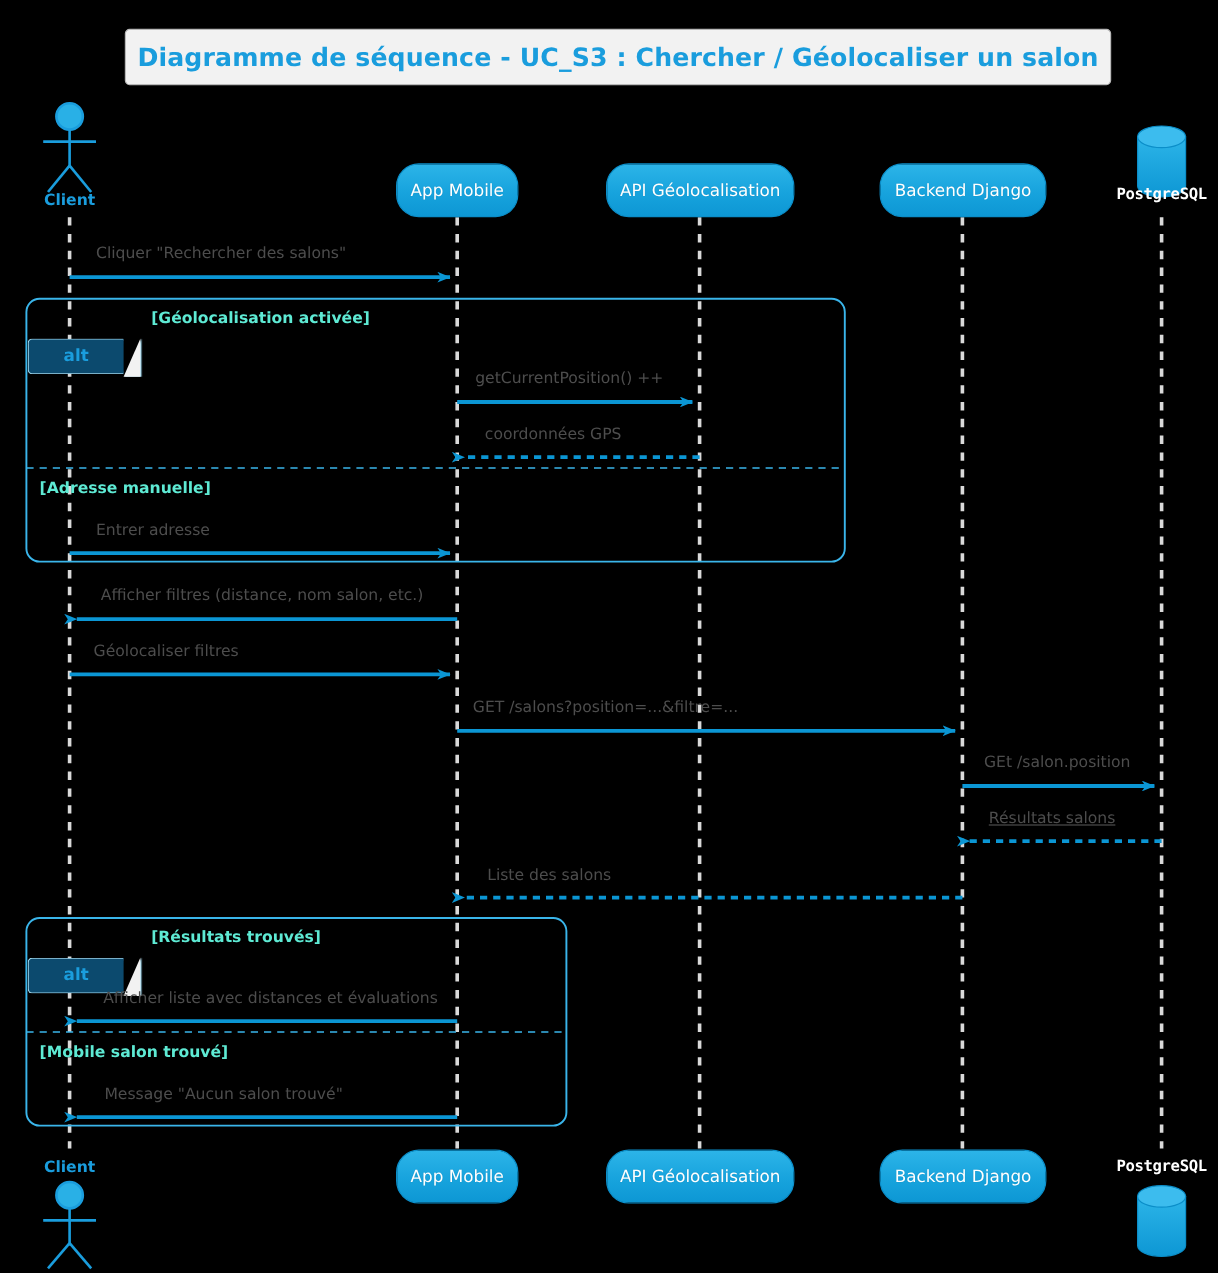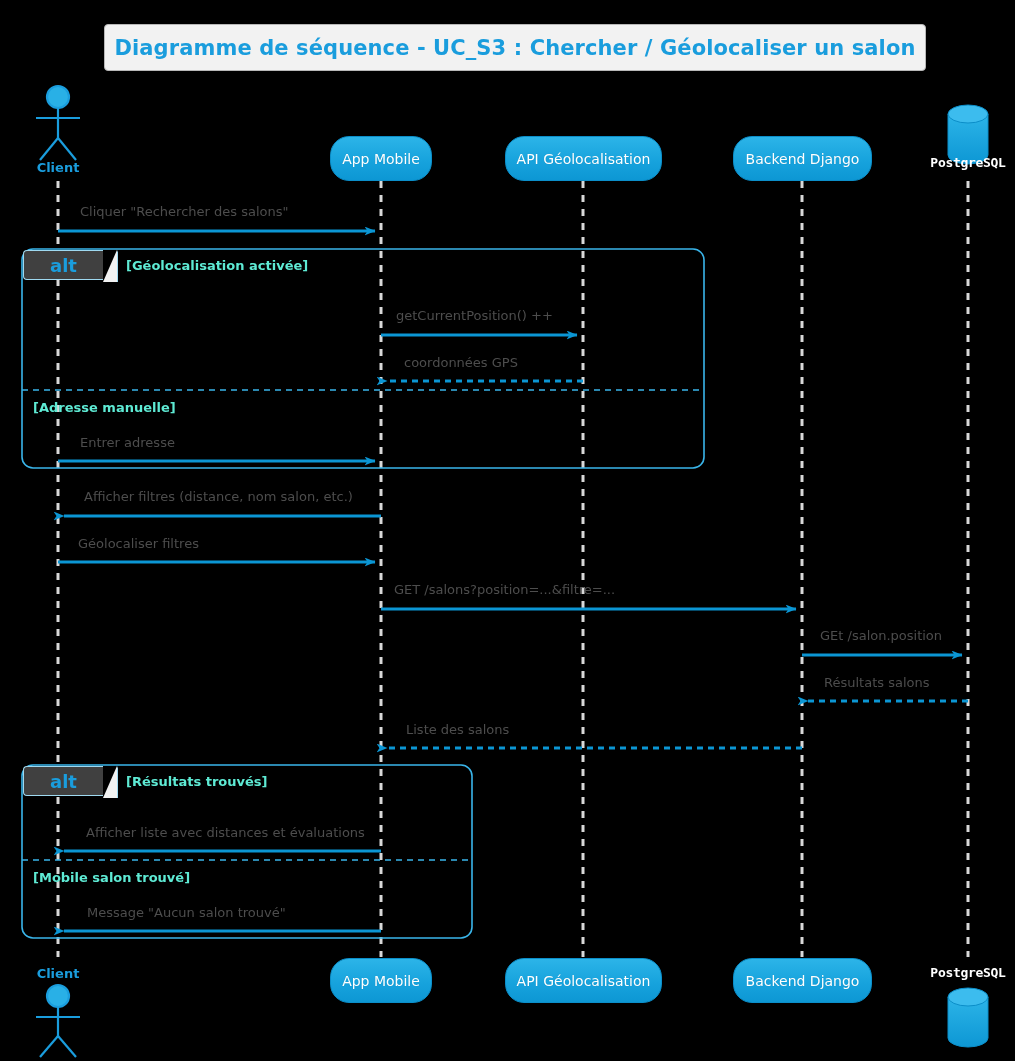--- a/index.html
+++ b/index.html
@@ -42,24 +42,24 @@
     text-align:center;white-space:nowrap;letter-spacing:-.3px;
   }
 
   
   .msg{
     position:absolute;color:#4d4d4d;font-size:13px;white-space:nowrap;
   }
   
   .alt-tab{
     position:absolute;width:80px;height:30px;
-    background:#404040;border:1px solid #9fd9f0;
+    background:#0c4a6e;border:1px solid #9fd9f0;
     border-right:none;border-radius:4px 0 0 4px;
     display:flex;align-items:center;justify-content:center;
-    color:#1a9ddd;font-size:18px;font-weight:bold;box-sizing:border-box;
+    color:#1a9ddd;font-size:14px;font-weight:bold;box-sizing:border-box;margin-top:32px;
   }
   .alt-tab:after{
     content:"";position:absolute;right:-14px;top:-1px;
     width:0;height:0;border-style:solid;
     border-width:0 0 32px 14px;border-color:transparent transparent #f2f2f2 transparent;
     filter:drop-shadow(1px 0 0 #9fd9f0);
   }
   .alt-cond{
     position:absolute;color:#5eead4;font-size:13px;font-weight:bold;white-space:nowrap;
   }
@@ -184,18 +184,18 @@
   <div class="alt-cond" style="left:33px;top:870px;">[Mobile salon trouvé]</div>
 
   <div class="msg" style="left:80px;top:204px;">Cliquer "Rechercher des salons"</div>
   <div class="msg" style="left:396px;top:308px;">getCurrentPosition() ++</div>
   <div class="msg" style="left:404px;top:355px;">coordonnées GPS</div>
   <div class="msg" style="left:80px;top:435px;">Entrer adresse</div>
   <div class="msg" style="left:84px;top:489px;">Afficher filtres (distance, nom salon, etc.)</div>
   <div class="msg" style="left:78px;top:536px;">Géolocaliser filtres</div>
   <div class="msg" style="left:394px;top:582px;">GET /salons?position=...&amp;filtre=...</div>
   <div class="msg" style="left:820px;top:628px;">GEt /salon.position</div>
-  <div class="msg" style="left:824px;top:675px;">Résultats salons</div>
+  <div class="msg" style="left:824px;top:675px;text-decoration:underline;">Résultats salons</div>
   <div class="msg" style="left:406px;top:722px;">Liste des salons</div>
   <div class="msg" style="left:86px;top:825px;">Afficher liste avec distances et évaluations</div>
   <div class="msg" style="left:87px;top:905px;">Message "Aucun salon trouvé"</div>
 
 </div>
 
 </body></html>

